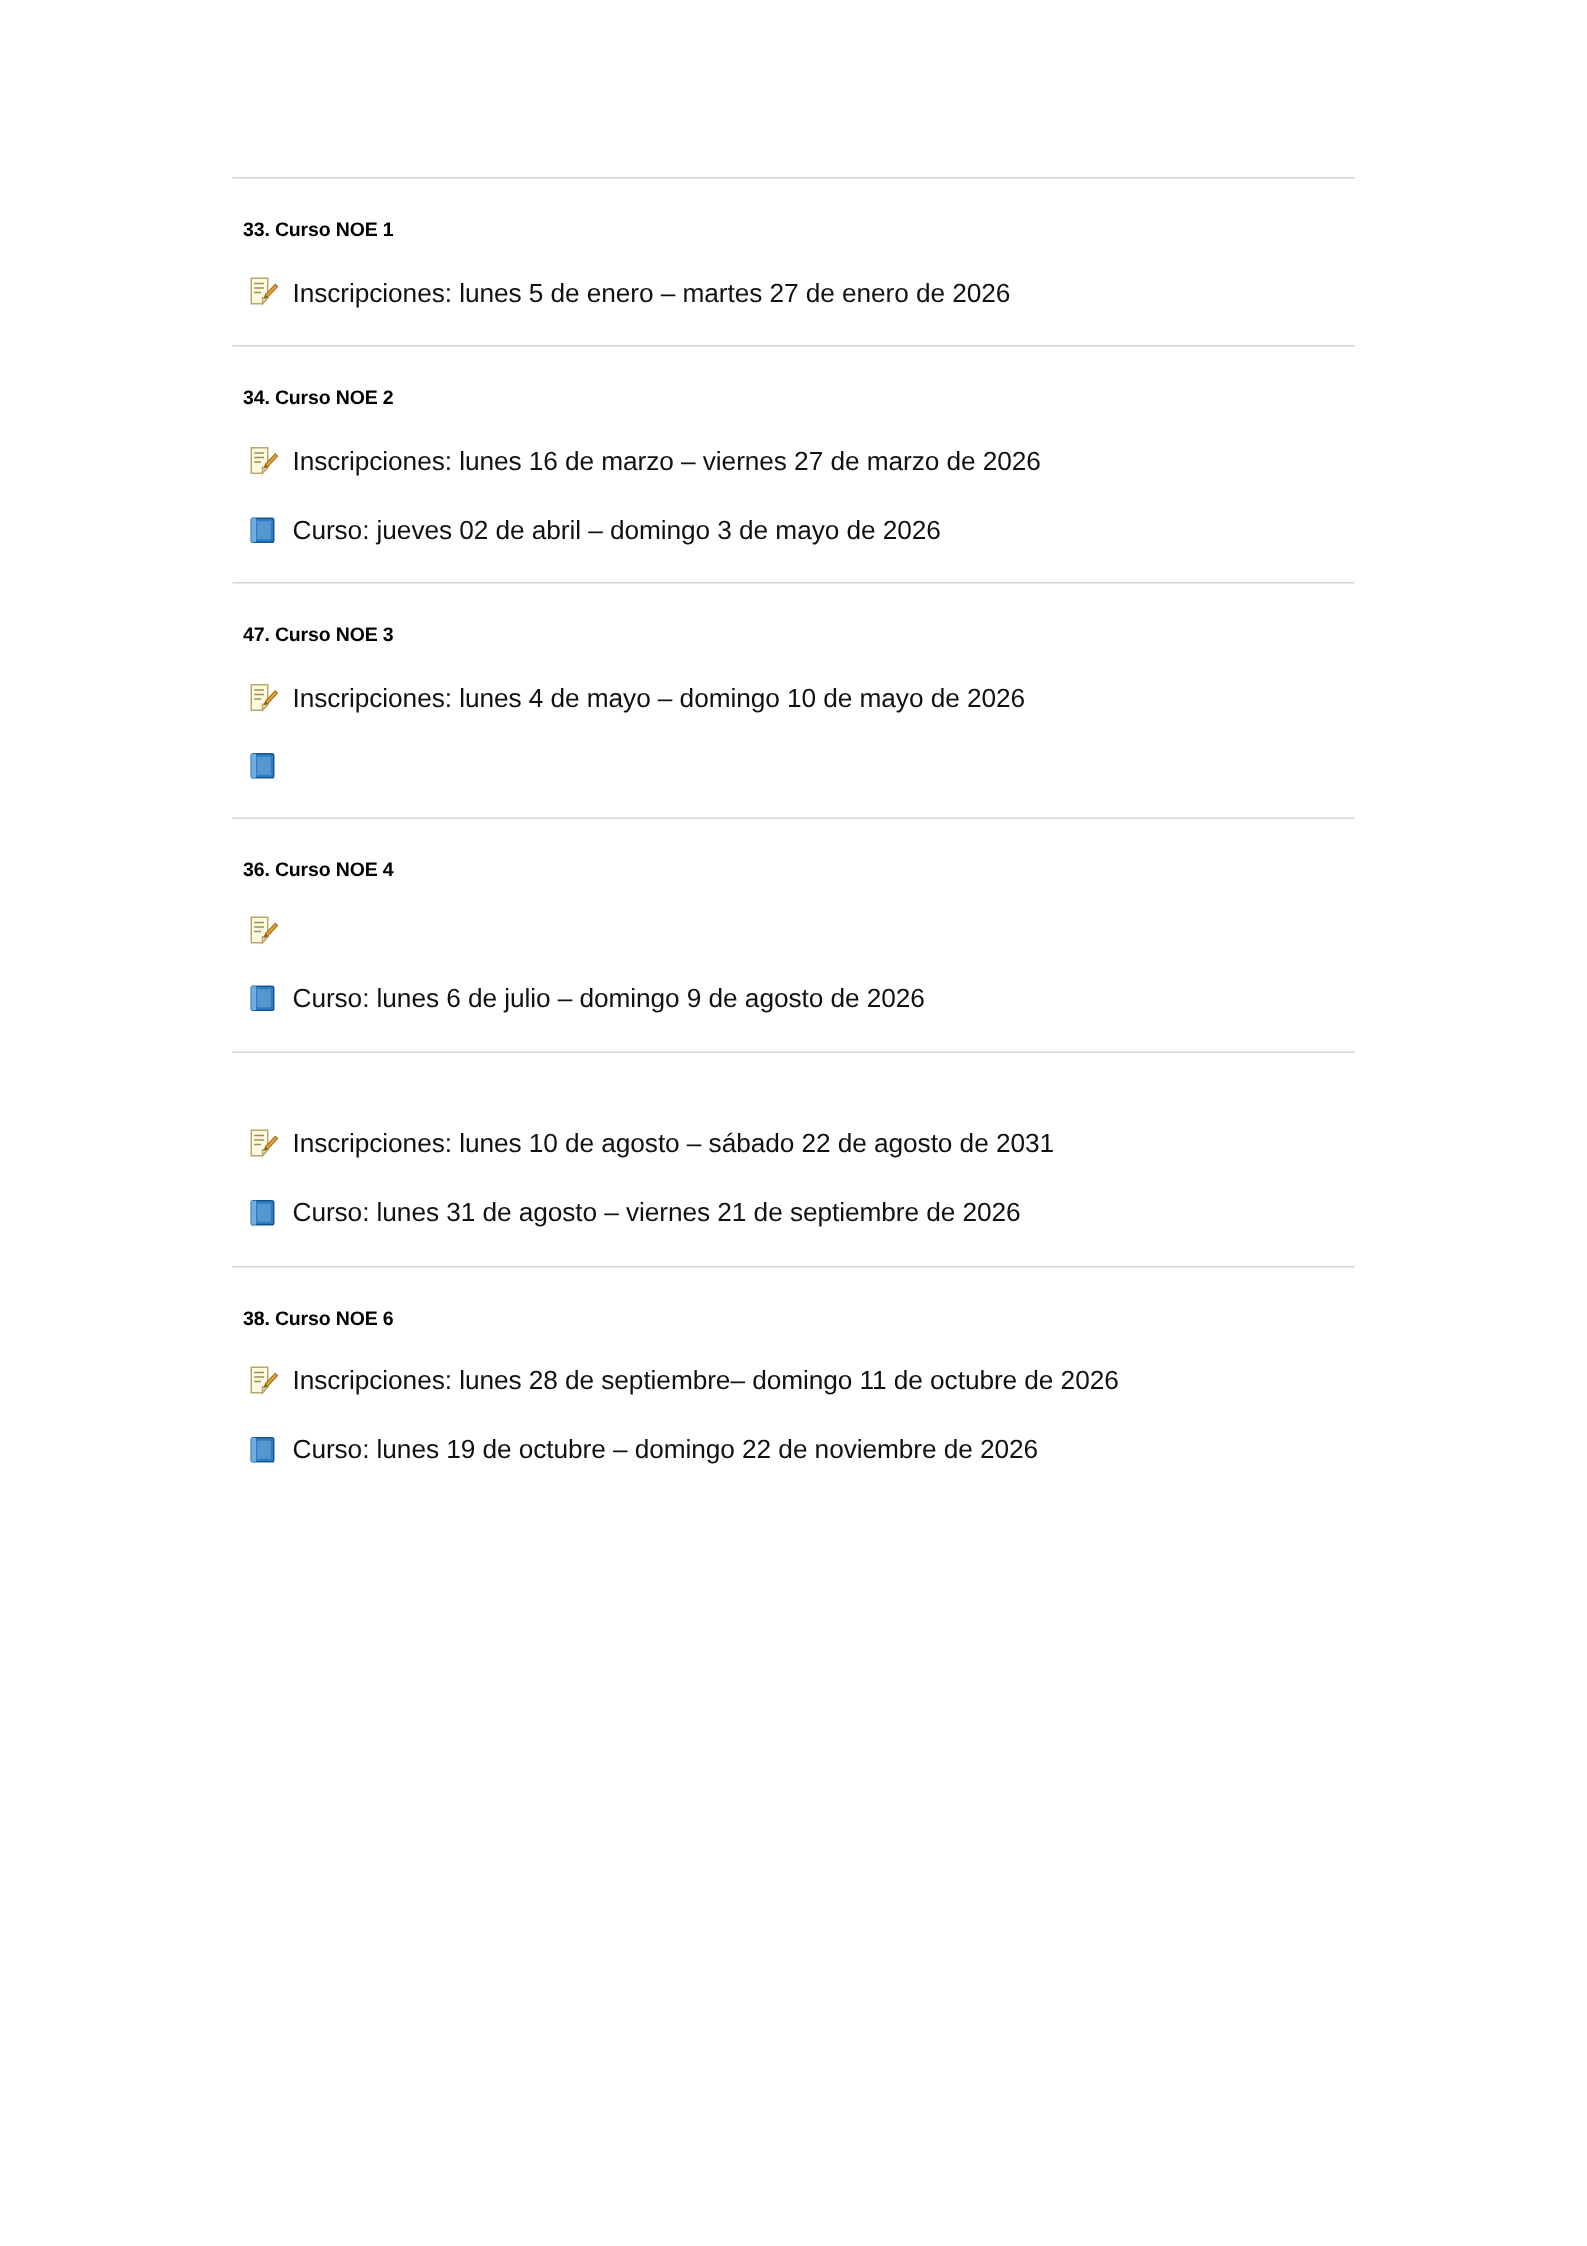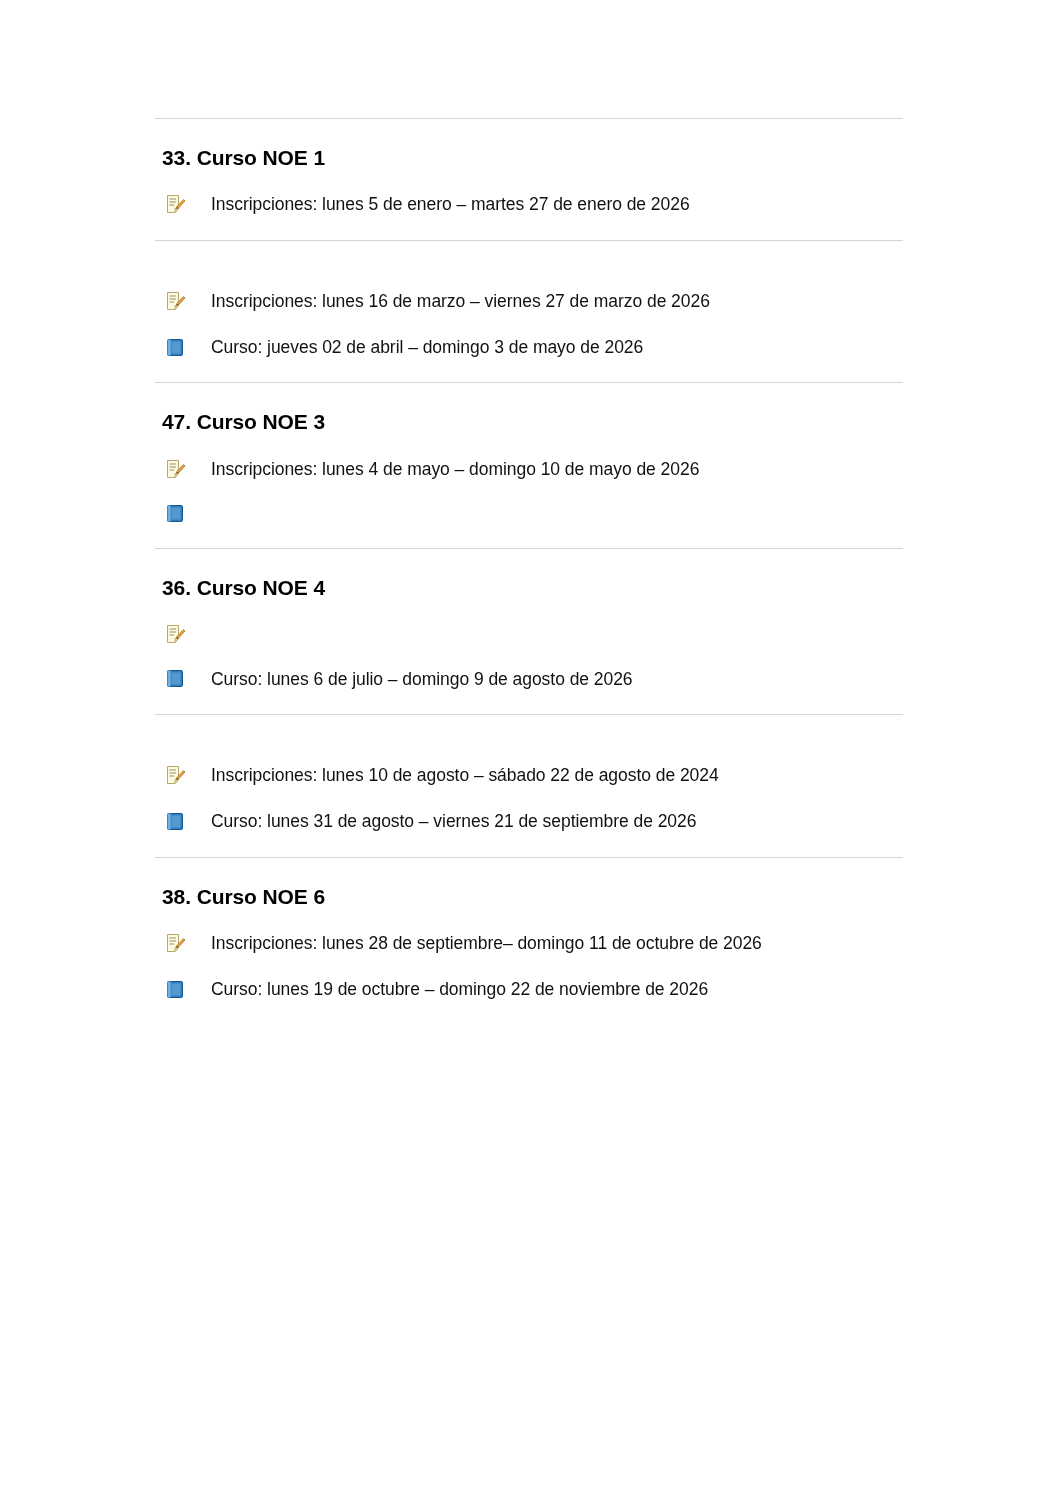--- a/index.html
+++ b/index.html
@@ -32,38 +32,38 @@
     border-top: 1px solid #d4d4d4;
     width: 748px;
     height: 0;
     margin: 0;
   }
   .course-block {
     padding-top: 26px;
     padding-bottom: 24px;
   }
   .course-title {
-    font-size: 21px;
+    font-size: 13px;
     font-weight: bold;
     color: #000000;
     letter-spacing: -0.1px;
     margin: 0 0 0 7px;
     line-height: 1.2;
   }
   .line {
     display: flex;
     align-items: center;
     margin-top: 23px;
     margin-left: 10px;
     font-size: 17.5px;
     line-height: 1.3;
     color: #111111;
   }
   .line .txt {
-    margin-left: 25px;
+    margin-left: 9px;
     white-space: nowrap;
     letter-spacing: -0.05px;
   }
   
   .icon {
     flex: 0 0 auto;
     width: 21px;
     height: 21px;
     display: inline-block;
     position: relative;
@@ -90,20 +90,21 @@
             <path d="M12 12.5 L18.5 5.5 L20 7 L13.5 14 L11.3 14.7 z" fill="#e8a33d" stroke="#a9741f" stroke-width="0.8"></path>
             <path d="M11.3 14.7 L12 12.5 L13.5 14 z" fill="#6f5a2a"></path>
           </svg>
         </span>
         <span class="txt">Inscripciones: lunes 5 de enero – martes 27 de enero de 2026</span>
       </div>
     </div>
 
     <div class="divider"></div>
     <div class="course-block">
+      <div class="course-title">34. Curso NOE 2</div>
       <div class="line">
         <span class="icon">
           <svg width="21" height="21" viewBox="0 0 21 21">
             <path d="M2.5 1.5 h11 v13 l-3.5 4 H2.5 z" fill="#fdf8e0" stroke="#b9a86b" stroke-width="1"></path>
             <path d="M13.5 14.5 h-3.5 v4 z" fill="#efe6b8" stroke="#b9a86b" stroke-width="1"></path>
             <line x1="4.5" y1="5" x2="11" y2="5" stroke="#9b8e5e" stroke-width="1"></line>
             <line x1="4.5" y1="8" x2="11" y2="8" stroke="#9b8e5e" stroke-width="1"></line>
             <line x1="4.5" y1="11" x2="9" y2="11" stroke="#9b8e5e" stroke-width="1"></line>
             <path d="M12 12.5 L18.5 5.5 L20 7 L13.5 14 L11.3 14.7 z" fill="#e8a33d" stroke="#a9741f" stroke-width="0.8"></path>
             <path d="M11.3 14.7 L12 12.5 L13.5 14 z" fill="#6f5a2a"></path>
@@ -186,21 +187,21 @@
           <svg width="21" height="21" viewBox="0 0 21 21">
             <path d="M2.5 1.5 h11 v13 l-3.5 4 H2.5 z" fill="#fdf8e0" stroke="#b9a86b" stroke-width="1"></path>
             <path d="M13.5 14.5 h-3.5 v4 z" fill="#efe6b8" stroke="#b9a86b" stroke-width="1"></path>
             <line x1="4.5" y1="5" x2="11" y2="5" stroke="#9b8e5e" stroke-width="1"></line>
             <line x1="4.5" y1="8" x2="11" y2="8" stroke="#9b8e5e" stroke-width="1"></line>
             <line x1="4.5" y1="11" x2="9" y2="11" stroke="#9b8e5e" stroke-width="1"></line>
             <path d="M12 12.5 L18.5 5.5 L20 7 L13.5 14 L11.3 14.7 z" fill="#e8a33d" stroke="#a9741f" stroke-width="0.8"></path>
             <path d="M11.3 14.7 L12 12.5 L13.5 14 z" fill="#6f5a2a"></path>
           </svg>
         </span>
-        <span class="txt">Inscripciones: lunes 10 de agosto – sábado 22 de agosto de 2024</span>
+        <span class="txt">Inscripciones: lunes 10 de agosto – sábado 22 de agosto de 2031</span>
       </div>
       <div class="line">
         <span class="icon">
           <svg width="21" height="21" viewBox="0 0 21 21">
             <rect x="2.5" y="2.5" width="15" height="16" rx="1.2" fill="#2e7cc3" stroke="#17568f" stroke-width="1"></rect>
             <rect x="2.5" y="2.5" width="3.2" height="16" fill="#6fb0e4"></rect>
             <rect x="6.5" y="4.5" width="9" height="12" fill="#cfe6f7" opacity="0.25"></rect>
           </svg>
         </span>
         <span class="txt">Curso: lunes 31 de agosto – viernes 21 de septiembre de 2026</span>

